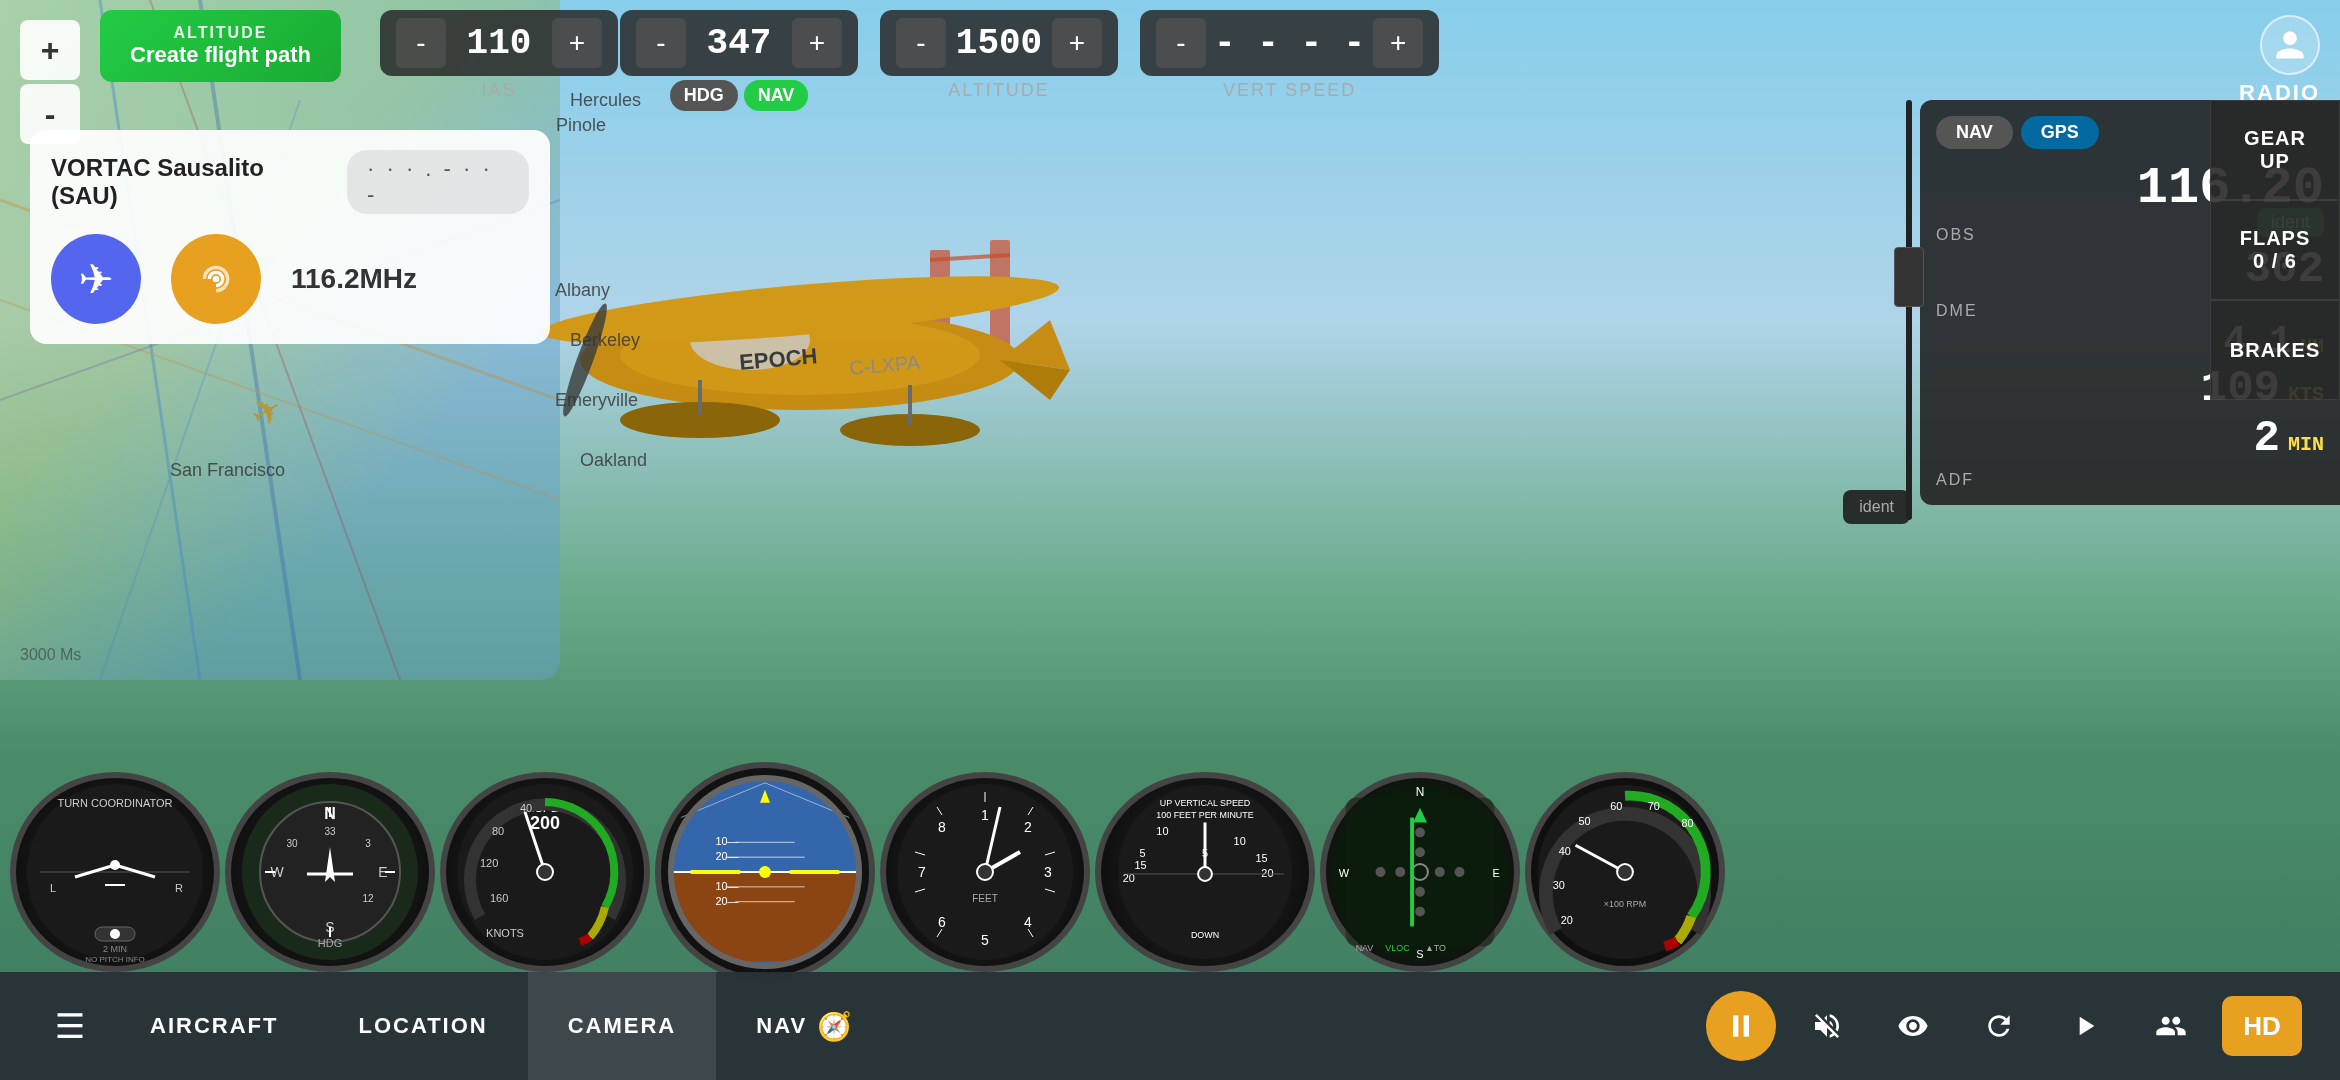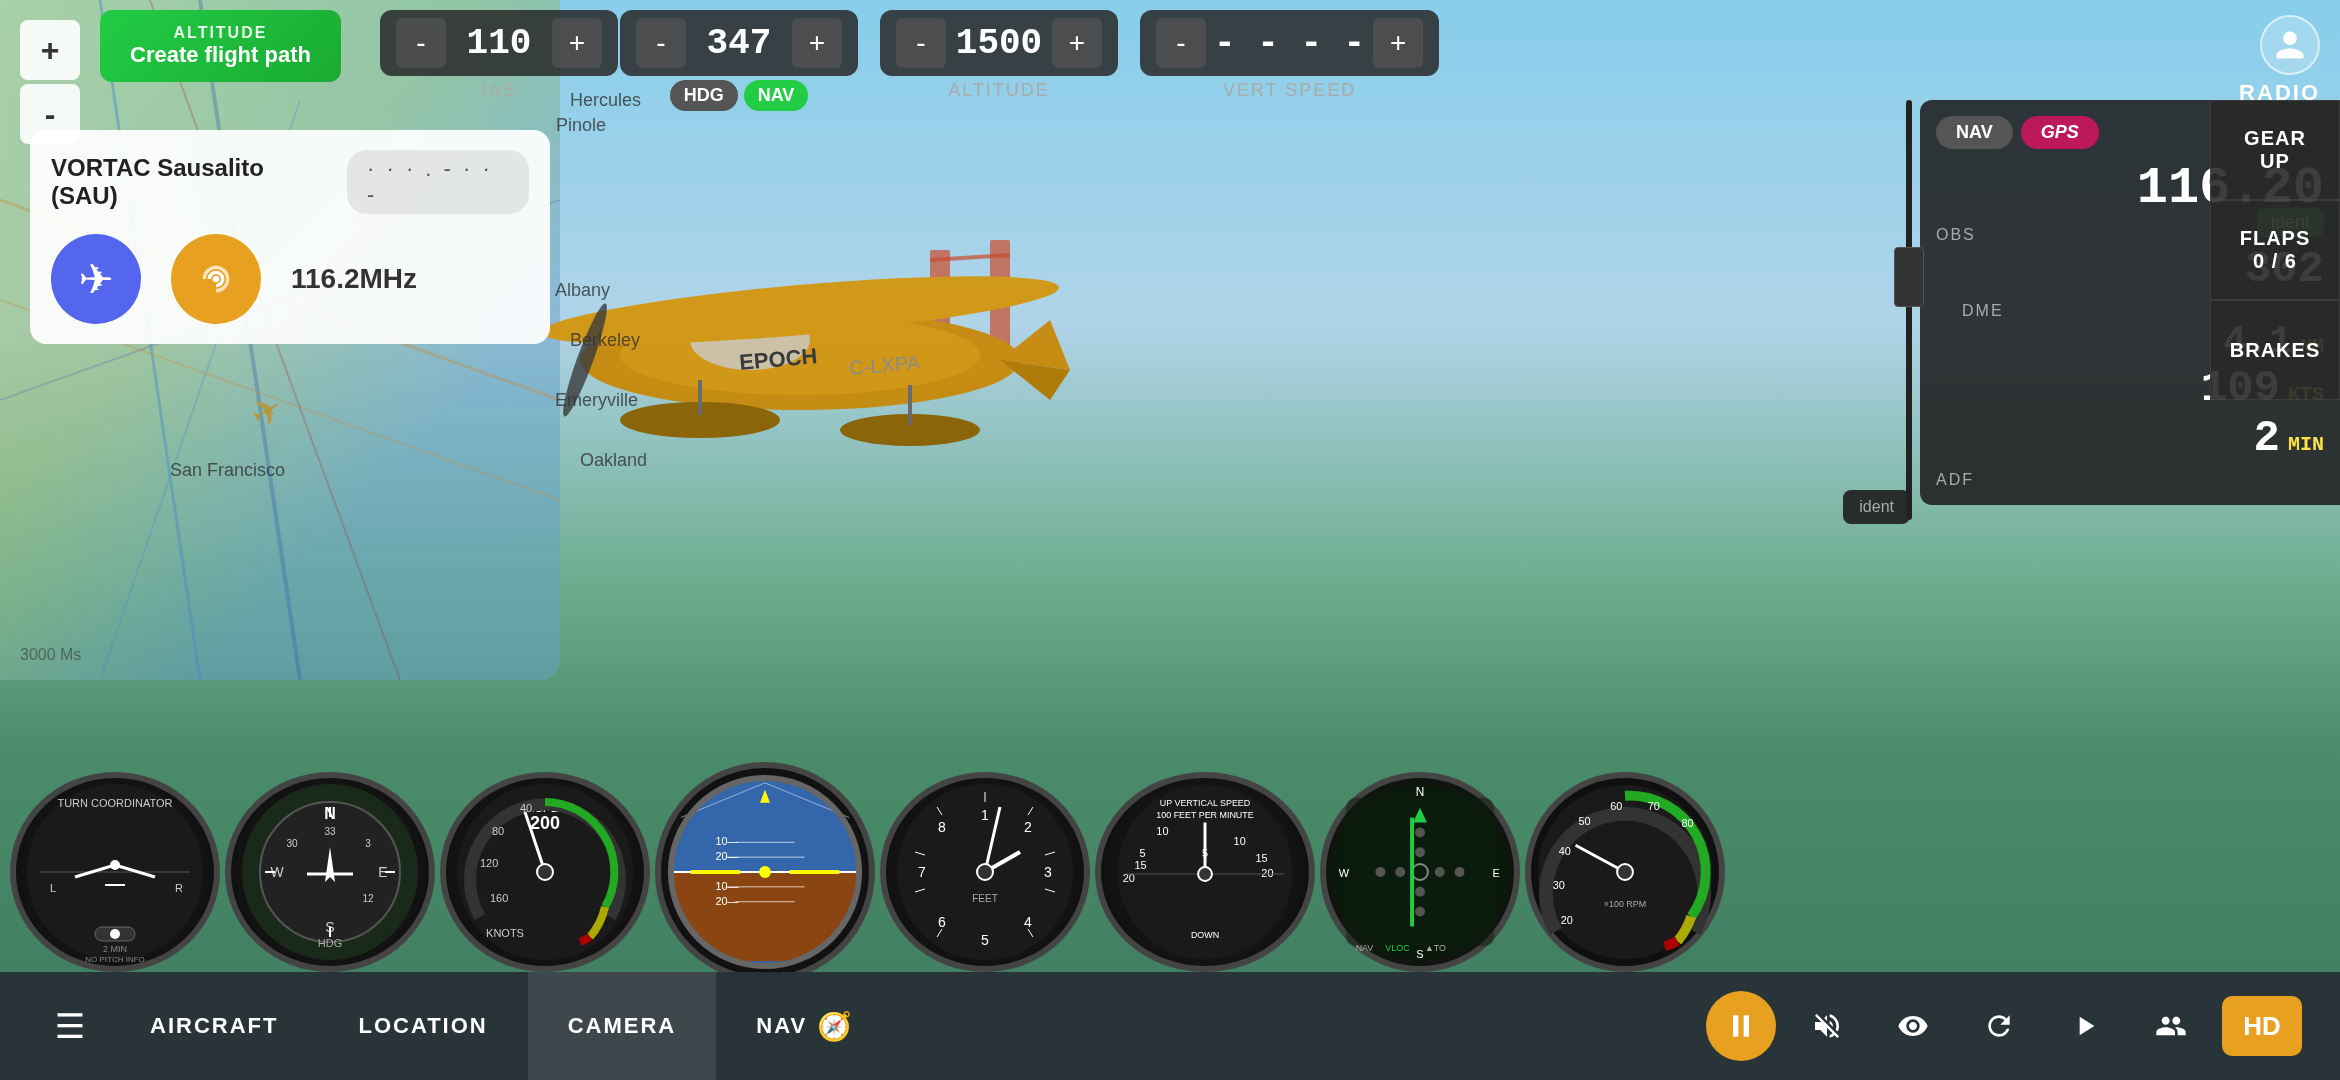--- a/index.html
+++ b/index.html
@@ -202,41 +202,41 @@
     }
     .radio-mode-row {
       display: flex; gap: 8px; margin-bottom: 10px;
     }
     .radio-mode-btn {
       padding: 6px 20px; border-radius: 20px;
       font-size: 18px; font-weight: bold; color: white; cursor: pointer;
       border: none;
     }
     .radio-mode-btn.nav { background: #555; }
-    .radio-mode-btn.gps { background: #be185d; font-style: italic; }
+    .radio-mode-btn.gps { background: #0369a1; }
     .radio-freq {
       font-size: 52px; font-weight: bold; color: white;
       font-family: 'Courier New', monospace;
       text-align: right;
     }
     .radio-ident {
       background: #33aa44; color: white;
       padding: 4px 14px; border-radius: 8px;
       font-size: 18px; cursor: pointer;
       float: right; margin-top: -10px;
     }
     .radio-row-label {
       color: #aaa; font-size: 16px; letter-spacing: 2px; margin-top: 8px;
     }
     .radio-obs-val {
       font-size: 44px; font-weight: bold; color: white;
       font-family: 'Courier New', monospace; text-align: right;
     }
     .radio-dme-label {
-      color: #aaa; font-size: 16px; letter-spacing: 2px; margin-top: 8px; margin-left: 26px;
+      color: #aaa; font-size: 16px; letter-spacing: 2px; margin-top: 8px;
     }
     .radio-dme-val {
       font-size: 38px; font-weight: bold; color: white;
       font-family: 'Courier New', monospace; text-align: right;
       display: flex; align-items: baseline; gap: 8px; justify-content: flex-end;
     }
     .radio-unit { font-size: 20px; color: #fde047; }
     .radio-kts-val {
       font-size: 44px; font-weight: bold; color: white;
       font-family: 'Courier New', monospace; text-align: right;

